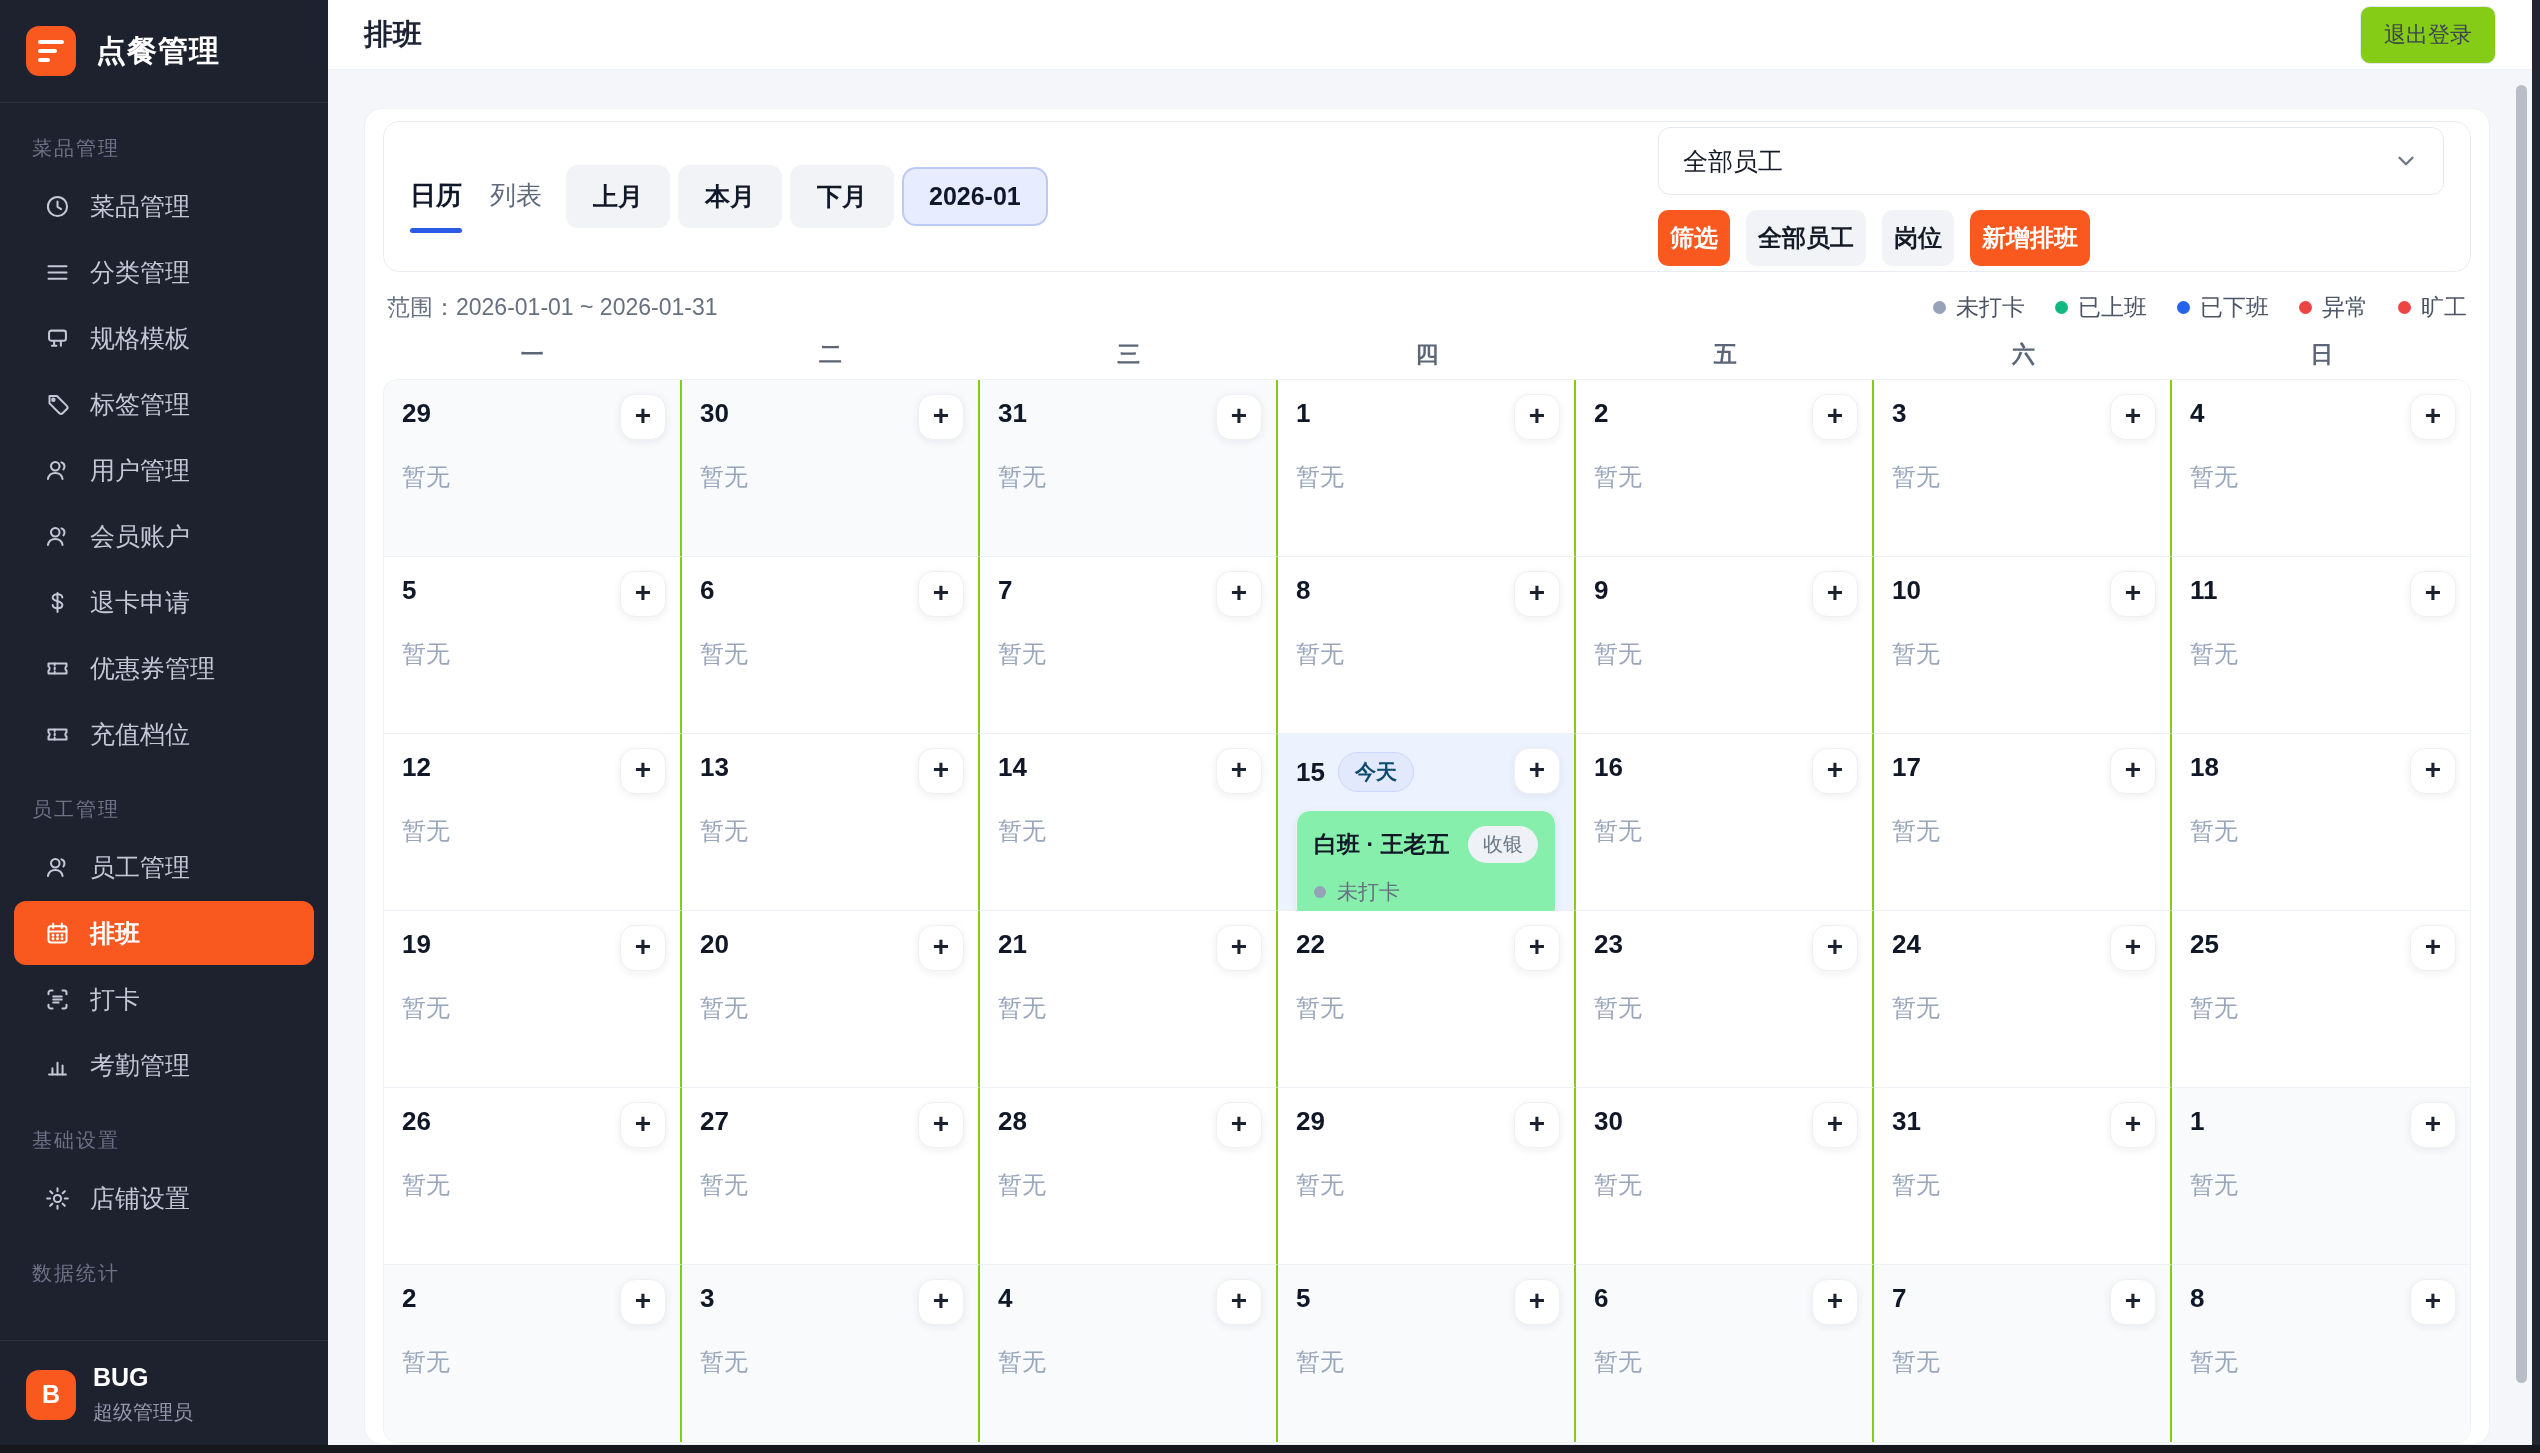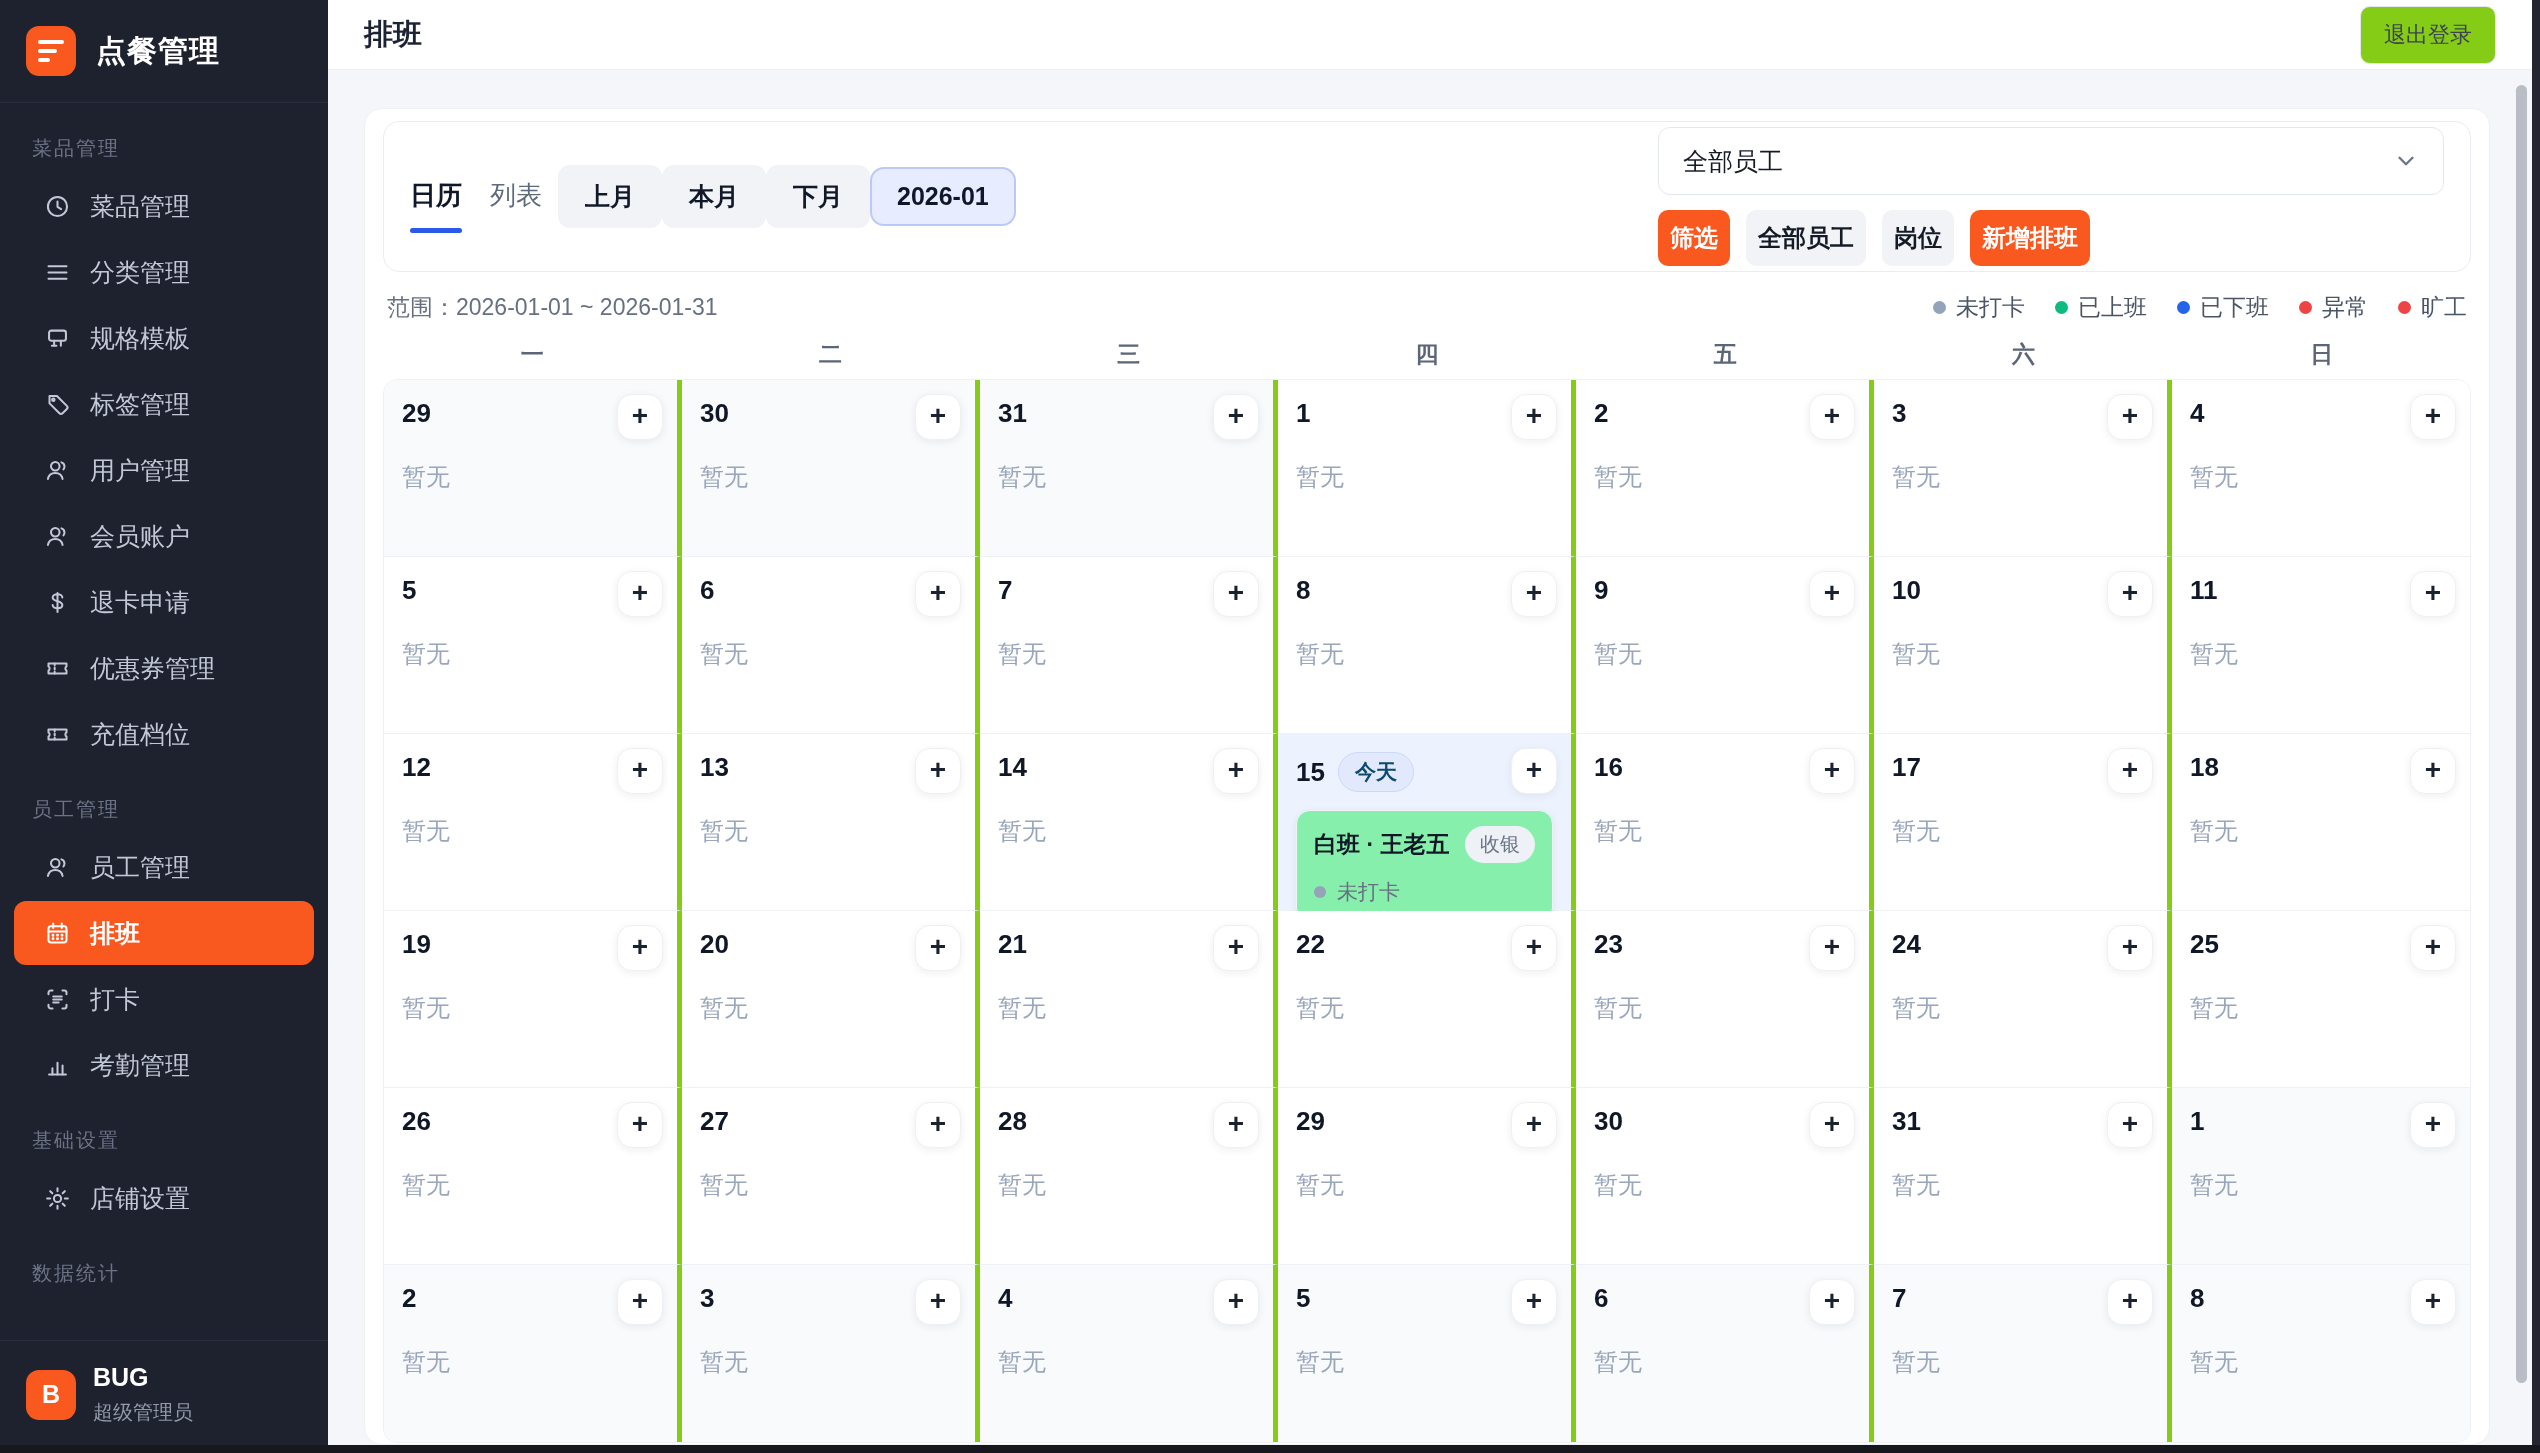--- a/index.html
+++ b/index.html
@@ -36,21 +36,21 @@
   
   .topbar { position:absolute; left:328px; top:0; right:8px; height:70px; background:#ffffff; border-bottom:1px solid #edf0f4; display:flex; align-items:center; justify-content:space-between; padding:0 36px; z-index:5; }
   .page-title { font-size:29px; font-weight:700; color:#1c2333; }
   .logout-btn { background:#84cc16; border:1px solid #e4e8ee; border-radius:10px; padding:13px 23px; font-size:22px; color:#3c4250; font-family:inherit; cursor:pointer; }
 
   
   .content { position:absolute; left:328px; top:70px; right:8px; bottom:9px; background:#f4f6fa; }
   .card { position:absolute; left:36px; right:42px; top:38px; bottom:0; background:#ffffff; border:1px solid #eef0f4; border-radius:18px; overflow:hidden; }
 
   .filter-panel { margin:12px 18px 0; height:151px; border:1px solid #e9ecf2; border-radius:16px; display:flex; align-items:center; justify-content:space-between; padding:0 26px; }
-  .fp-left { display:flex; align-items:center; gap:0; }
+  .fp-left { display:flex; align-items:center; gap:8px; }
   .view-tabs { display:flex; align-items:center; gap:28px; margin-right:16px; }
   .tab { position:relative; font-size:26px; color:#5f6b7c; cursor:pointer; padding-bottom:2px; }
   .tab.active { color:#0f172a; font-weight:700; }
   .tab.active::after { content:""; position:absolute; left:0; bottom:-18px; width:100%; height:5px; border-radius:3px; background:#2b59e8; }
   .month-btn { background:#f1f3f6; border:none; border-radius:12px; padding:15px 27px; font-size:25px; font-weight:600; color:#111827; font-family:inherit; cursor:pointer; }
   .month-pill { background:#e7edfe; border:2px solid #bcc9f7; border-radius:14px; padding:13px 25px; font-size:25px; font-weight:700; color:#0f172a; cursor:pointer; }
 
   .fp-right { width:786px; display:flex; flex-direction:column; gap:15px; }
   .emp-select { height:68px; border:1.5px solid #e3e7ee; border-radius:12px; background:#fff; display:flex; align-items:center; justify-content:space-between; padding:0 24px; cursor:pointer; }
   .emp-select .sel-text { font-size:25px; color:#141a26; }
@@ -64,21 +64,21 @@
   .range-text { font-size:23px; color:#667080; }
   .legend { display:flex; align-items:center; gap:30px; }
   .legend-item { display:flex; align-items:center; gap:10px; }
   .legend-dot { width:13px; height:13px; border-radius:50%; }
   .legend-label { font-size:23px; color:#4b5565; }
 
   .weekday-row { margin:14px 18px 0; display:grid; grid-template-columns:repeat(7,1fr); height:34px; }
   .weekday { display:flex; align-items:center; justify-content:center; font-size:23px; font-weight:600; color:#5c6678; }
 
   .cal-grid { margin:8px 18px 0; border:1px solid #edf0f4; border-radius:14px; overflow:hidden; display:grid; grid-template-columns:repeat(7,1fr); grid-auto-rows:177px; background:#fff; }
-  .cal-cell { position:relative; padding:18px 18px; border-right:5px solid #84cc16; border-bottom:1px solid #eef1f5; background:#fff; }
+  .cal-cell { position:relative; padding:18px 18px; border-right:2px solid #84cc16; border-bottom:1px solid #eef1f5; background:#fff; }
   .cal-cell:nth-child(7n) { border-right:none; }
   .cal-cell.last-row { border-bottom:none; }
   .cal-cell.out { background:#f8fafc; }
   .cal-cell.today { background:#edf3fe; }
   .day-top { display:flex; align-items:center; }
   .day-num { font-size:26px; font-weight:800; color:#101726; }
   .today-pill { margin-left:13px; background:#e3e9fd; border:1px solid #ccd7fb; color:#0c4a6e; font-size:21px; font-weight:700; padding:5px 16px; border-radius:994px; }
   .add-btn { position:absolute; top:14px; right:14px; width:46px; height:46px; border-radius:15px; background:#fff; border:1px solid #eef0f4; box-shadow:0 2px 8px rgba(15,23,42,.07); font-size:28px; font-weight:600; color:#1a2230; display:flex; align-items:center; justify-content:center; cursor:pointer; font-family:inherit; line-height:1; padding-bottom:3px; }
   .empty-label { margin-top:32px; font-size:24px; color:#9aa6bb; }
 

